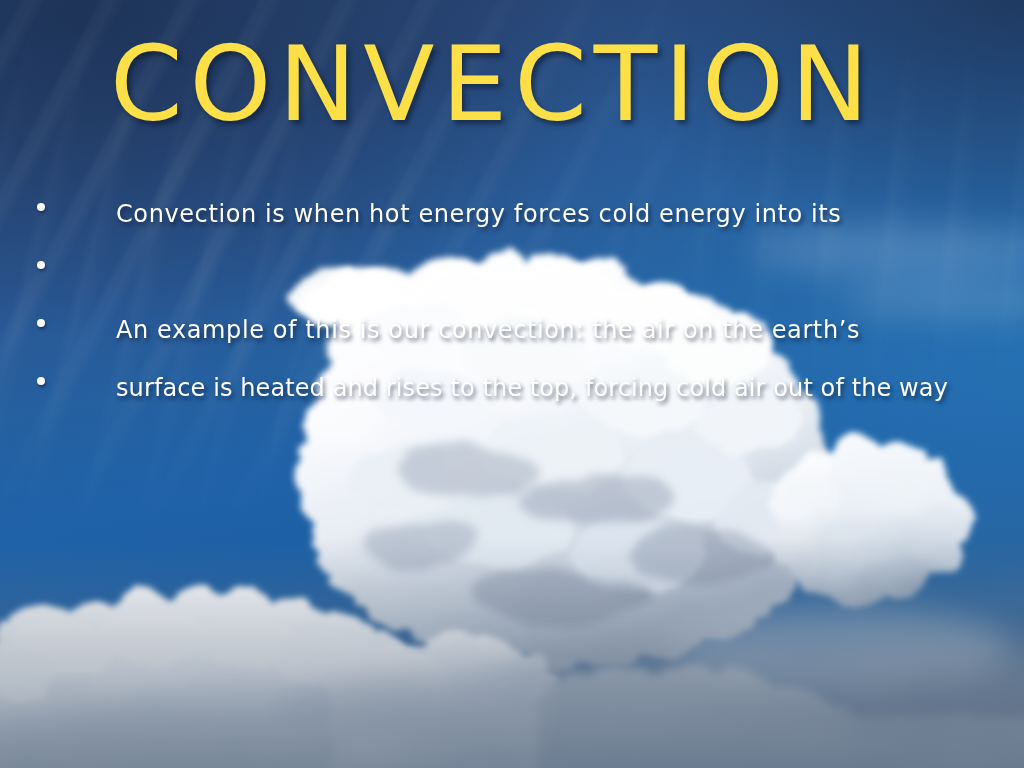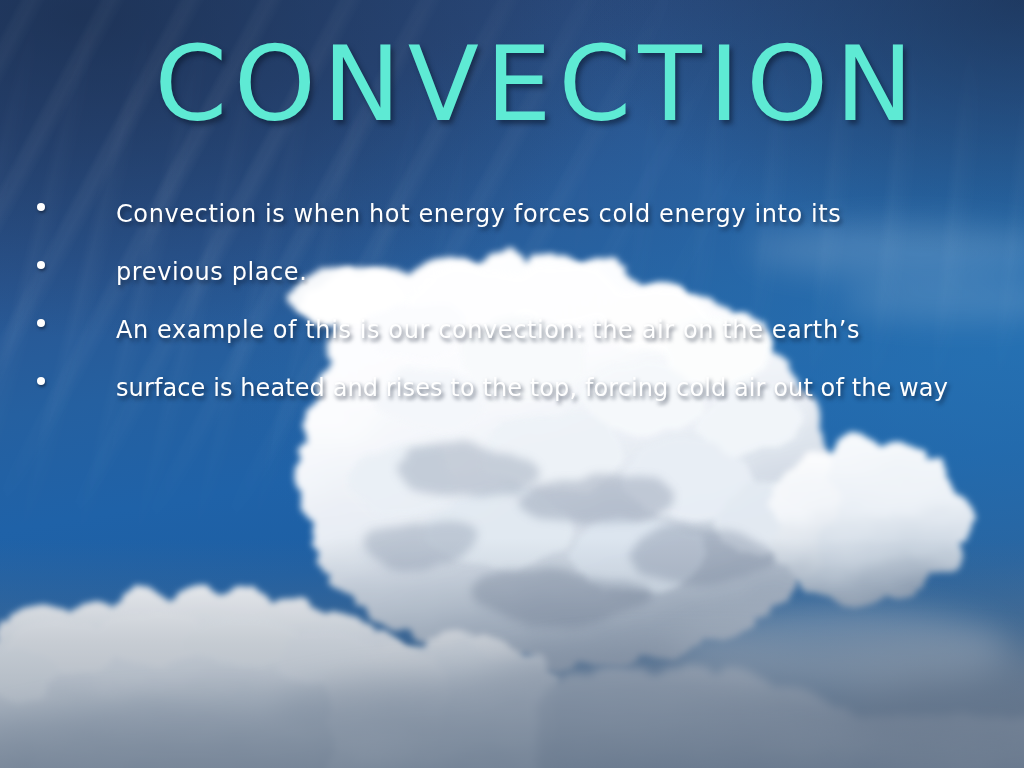--- a/index.html
+++ b/index.html
@@ -123,22 +123,22 @@
   .content {
     position: absolute;
     inset: 0;
   }
 
   .title {
     position: absolute;
     left: 110px;
     top: 32px;
     width: 810px;
-    text-align: right;
-    color: #5eead4;
+    text-align: left;
+    color: #fde047;
     font-family: "DejaVu Sans", sans-serif;
     font-weight: 400;
     font-size: 104px;
     line-height: 1.0;
     letter-spacing: 7px;
     text-shadow: 3px 4px 5px rgba(10,22,44,0.55);
     white-space: nowrap;
   }
 
   .bullet-list {
@@ -395,21 +395,20 @@
 
     <div class="bullet-list">
 
       <div class="bullet-row">
         <span class="bullet-dot"></span>
         <span class="bullet-text">Convection is when hot energy forces cold energy into its</span>
       </div>
 
       <div class="bullet-row">
         <span class="bullet-dot"></span>
-        <span class="bullet-text">previous place.</span>
       </div>
 
 
       <div class="bullet-row">
         <span class="bullet-dot"></span>
         <span class="bullet-text">An example of this is our convection: the air on the earth’s</span>
       </div>
 
       <div class="bullet-row">
         <span class="bullet-dot"></span>

